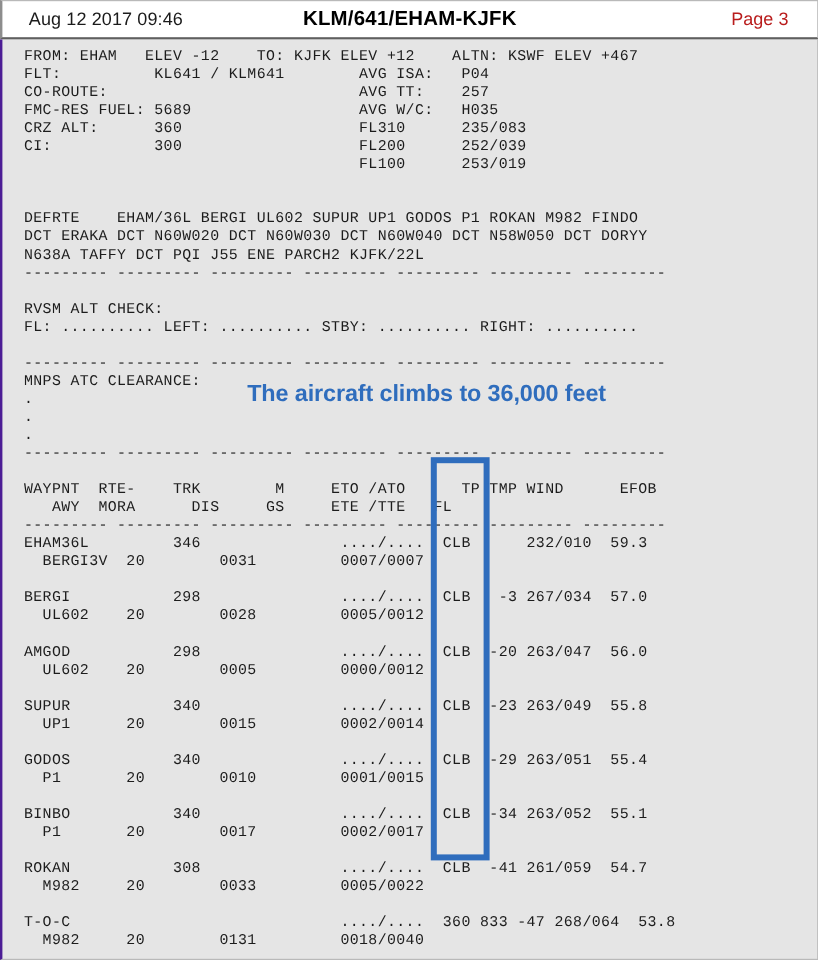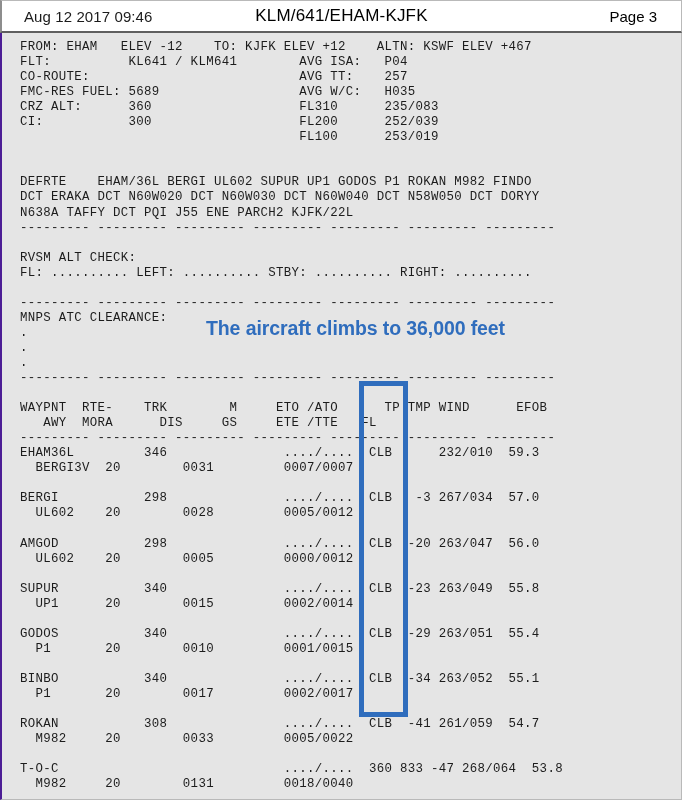--- a/index.html
+++ b/index.html
@@ -42,30 +42,30 @@
     left: 22px;
     font-size: 15px;
     color: #1b1b1b;
     letter-spacing: 0.1px;
     white-space: nowrap;
   }
   .tb-title {
     width: 100%;
     text-align: center;
     font-size: 17px;
-    font-weight: normal;
+    font-weight: bold;
     color: #000000;
     letter-spacing: 0.2px;
     white-space: nowrap;
   }
   .tb-page {
     position: absolute;
     right: 24px;
     font-size: 15px;
-    color: #000000;
+    color: #b91c1c;
     white-space: nowrap;
   }
 
   
   .sheet {
     position: relative;
     box-sizing: border-box;
     height: 767px;
     border-left: 2px solid #4c1d95;
     border-right: 1px solid #b9b9b9;

